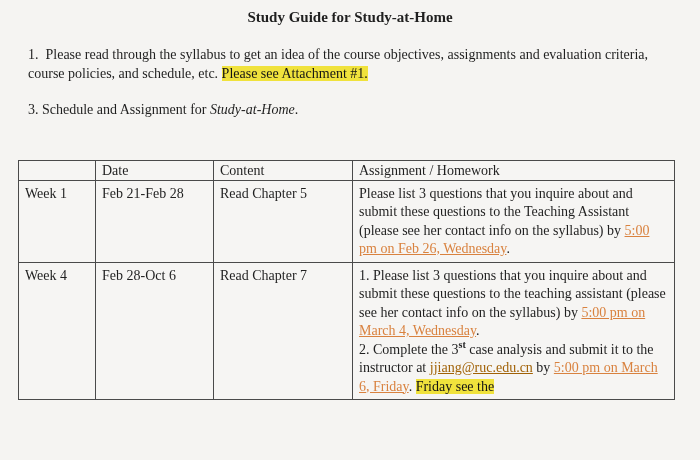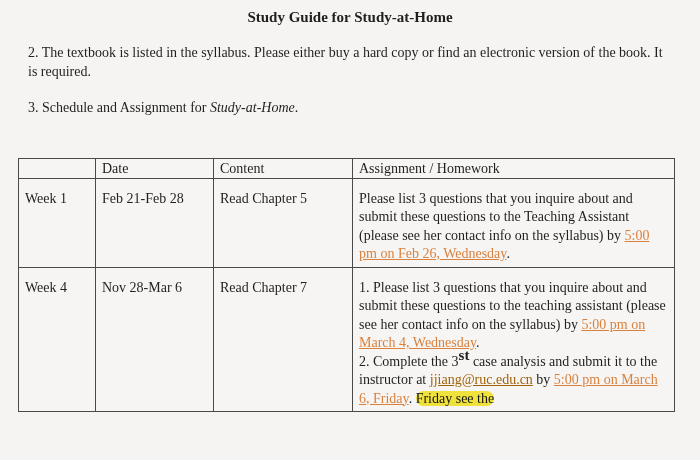--- a/index.html
+++ b/index.html
@@ -1,74 +1,74 @@
 <!DOCTYPE html>
 <html><head>
 <meta charset="utf-8">
 <style>
-  * { margin: 0; padding: 0; box-sizing: border-box; border-radius: 8px; }
+  * { margin: 0; padding: 0; box-sizing: border-box; }
   html, body { width: 700px; height: 460px; overflow: hidden; }
   body {
     background: #f5f4f2;
     font-family: "Liberation Serif", serif;
     font-size: 14px;
     color: #1f1f1f;
   }
   .page { padding: 8px 28px 0 28px; }
 
   .title { text-align: center; font-weight: 700; font-size: 15px; line-height: 19px; }
 
   .para { line-height: 18.5px; }
   .p1 { margin-top: 19px; }
   .p2 { margin-top: 17px; }
   .p3 { margin-top: 18px; }
 
   .hl { background: #f0e23c; color: #141414; }
   .link-orange { color: #d9823f; text-decoration: underline; cursor: pointer; }
   .link-blue { color: #a16207; text-decoration: underline; cursor: pointer; }
   .italic { font-style: italic; }
-  sup { font-size: 15px; vertical-align: super; line-height: 0; font-weight: bold; }
+  sup { font-size: 10px; vertical-align: super; line-height: 0; font-weight: bold; }
 
   table.schedule {
     border-collapse: collapse;
     table-layout: fixed;
     width: 656px;
     margin-top: 40px;
     margin-left: -10px;
     border: 1.5px solid #3e3e3e;
     background: #f6f5f3;
   }
   .schedule th, .schedule td {
     border: 1px solid #4a4a4a;
     vertical-align: top;
     text-align: left;
     font-weight: 400;
-    padding: 11px 4px 3px 6px;
+    padding: 4px 4px 3px 6px;
     line-height: 18.5px;
     font-size: 14px;
     color: #1f1f1f;
   }
   .schedule thead th { line-height: 17px; padding: 1px 4px 1px 6px; }
   .c0 { width: 77px; }
   .c1 { width: 118px; }
   .c2 { width: 139px; }
   .c3 { width: 322px; }
   .assign-item { line-height: 18.5px; }
 </style>
 </head>
 <body>
 
 <div class="page">
 
   <div class="title">
     <div>Study Guide for Study-at-Home</div>
   </div>
 
+  <p class="para p1"><span>1.&nbsp; Please read through the syllabus to get an idea of the course objectives, assignments and evaluation criteria, course policies, and schedule, etc. </span><span class="hl">Please see Attachment #1.</span></p>
 
-  <p class="para p2"><span>2. The textbook is listed in the syllabus. Please either buy a hard copy or find an electronic version of the book. It is required.</span></p>
 
   <p class="para p3"><span>3. Schedule and Assignment for </span><span class="italic">Study-at-Home</span><span>.</span></p>
 
   <table class="schedule">
     <colgroup>
       <col class="c0">
         <col class="c1">
         <col class="c2">
         <col class="c3">
     </colgroup>
@@ -82,21 +82,21 @@
     </thead>
     <tbody>
       <tr>
         <td>Week 1</td>
         <td>Feb 21-Feb 28</td>
         <td>Read Chapter 5</td>
         <td><span>Please list 3 questions that you inquire about and submit these questions to the Teaching Assistant (please see her contact info on the syllabus) by </span><span class="link-orange">5:00 pm on Feb 26, Wednesday</span><span>.</span></td>
       </tr>
       <tr>
         <td>Week 4</td>
-        <td>Nov 28-Mar 6</td>
+        <td>Feb 28-Oct 6</td>
         <td>Read Chapter 7</td>
         <td>
           <div class="assign-item"><span>1. Please list 3 questions that you inquire about and submit these questions to the teaching assistant (please see her contact info on the syllabus) by </span><span class="link-orange">5:00 pm on March 4, Wednesday</span><span>.</span></div>
           <div class="assign-item"><span>2. Complete the 3</span><sup>st</sup><span> case analysis and submit it to the instructor at </span><span class="link-blue">jjiang@ruc.edu.cn</span><span> by </span><span class="link-orange">5:00 pm on March 6, Friday</span><span>. </span><span class="hl">Friday see the</span></div>
         </td>
       </tr>
     </tbody>
   </table>
 
 </div>

